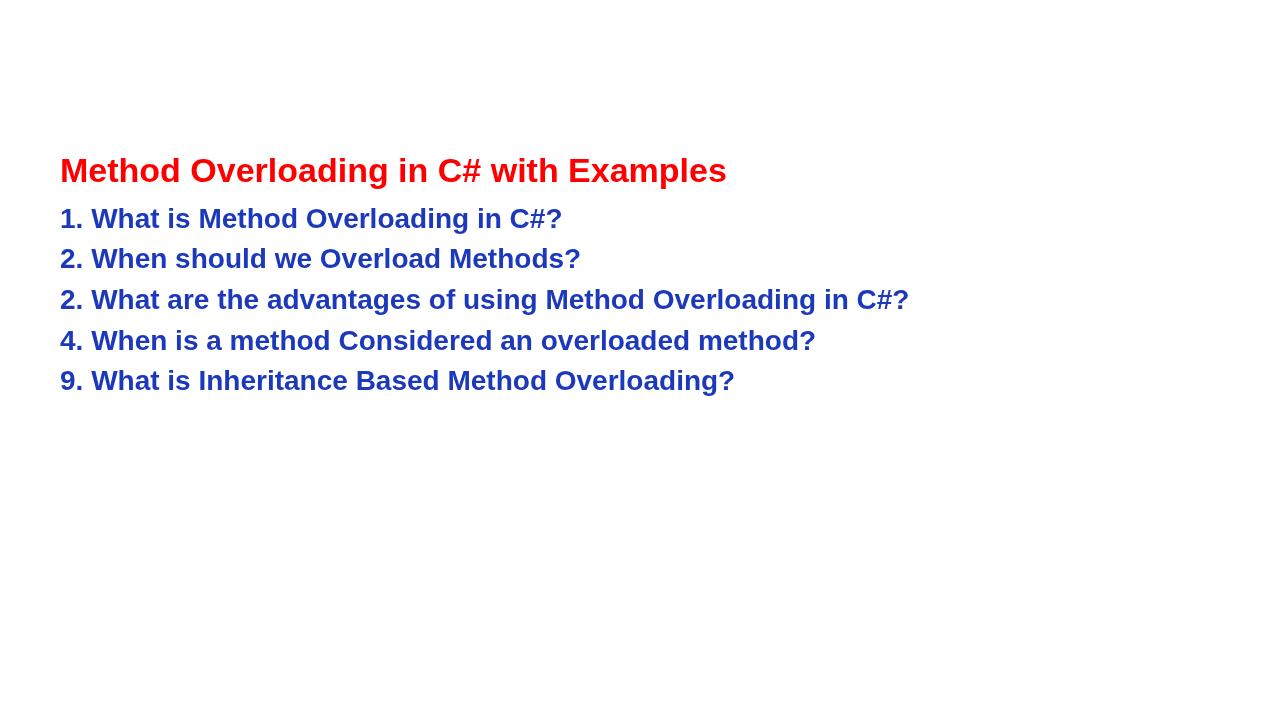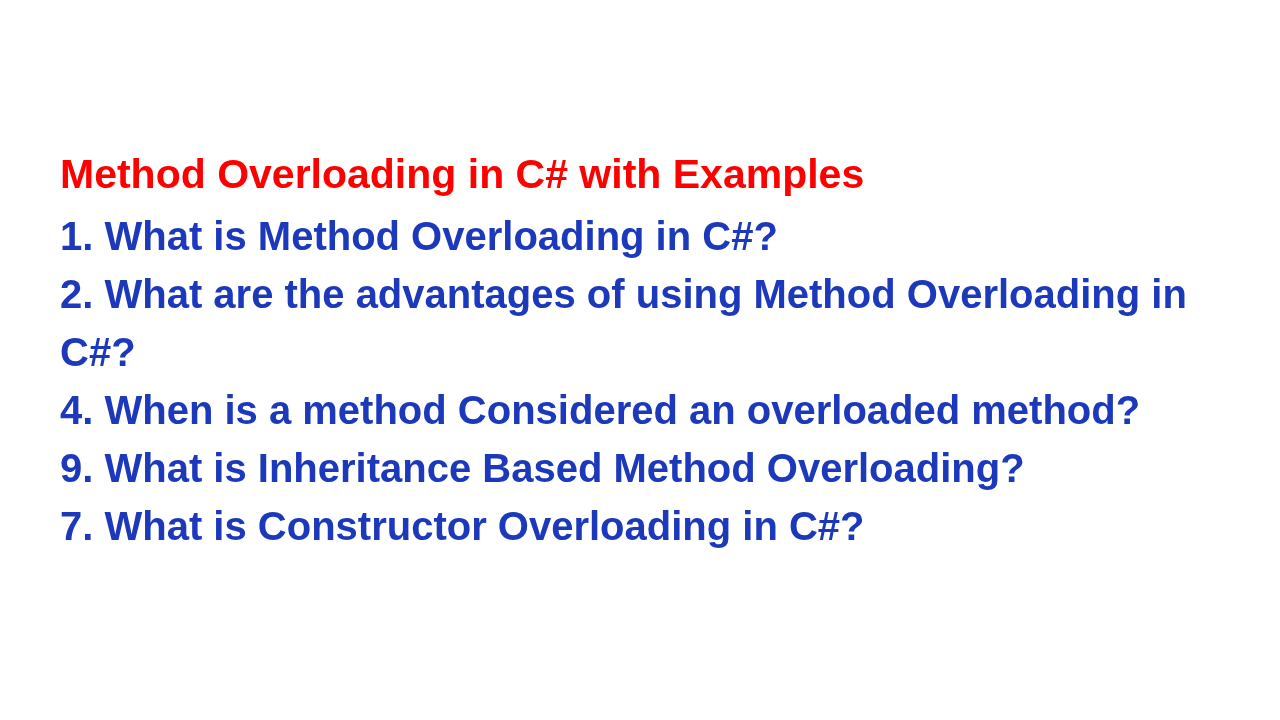--- a/index.html
+++ b/index.html
@@ -9,39 +9,39 @@
     }
     body {
       width: 1280px;
       height: 720px;
       background: #ffffff;
       font-family: Arial, Helvetica, sans-serif;
       padding: 150px 60px 0 60px;
     }
     .title {
       color: #ff0000;
-      font-size: 41px;
+      font-size: 34px;
       font-weight: bold;
       margin-bottom: 8px;
       line-height: 1.2;
     }
     .list {
       list-style: none;
     }
     .list-item {
       color: #1c39bb;
-      font-size: 40px;
+      font-size: 28px;
       font-weight: bold;
       line-height: 1.45;
     }
   </style>
 </head>
 <body>
 
 <h1 class="title">Method Overloading in C# with Examples</h1>
 
 <ul class="list">
   <li class="list-item">1. What is Method Overloading in C#?</li>
+  <li class="list-item">2. When should we Overload Methods?</li>
   <li class="list-item">2. What are the advantages of using Method Overloading in C#?</li>
   <li class="list-item">4. When is a method Considered an overloaded method?</li>
   <li class="list-item">9. What is Inheritance Based Method Overloading?</li>
-  <li class="list-item">7. What is Constructor Overloading in C#?</li>
 </ul>
 
 </body></html>

